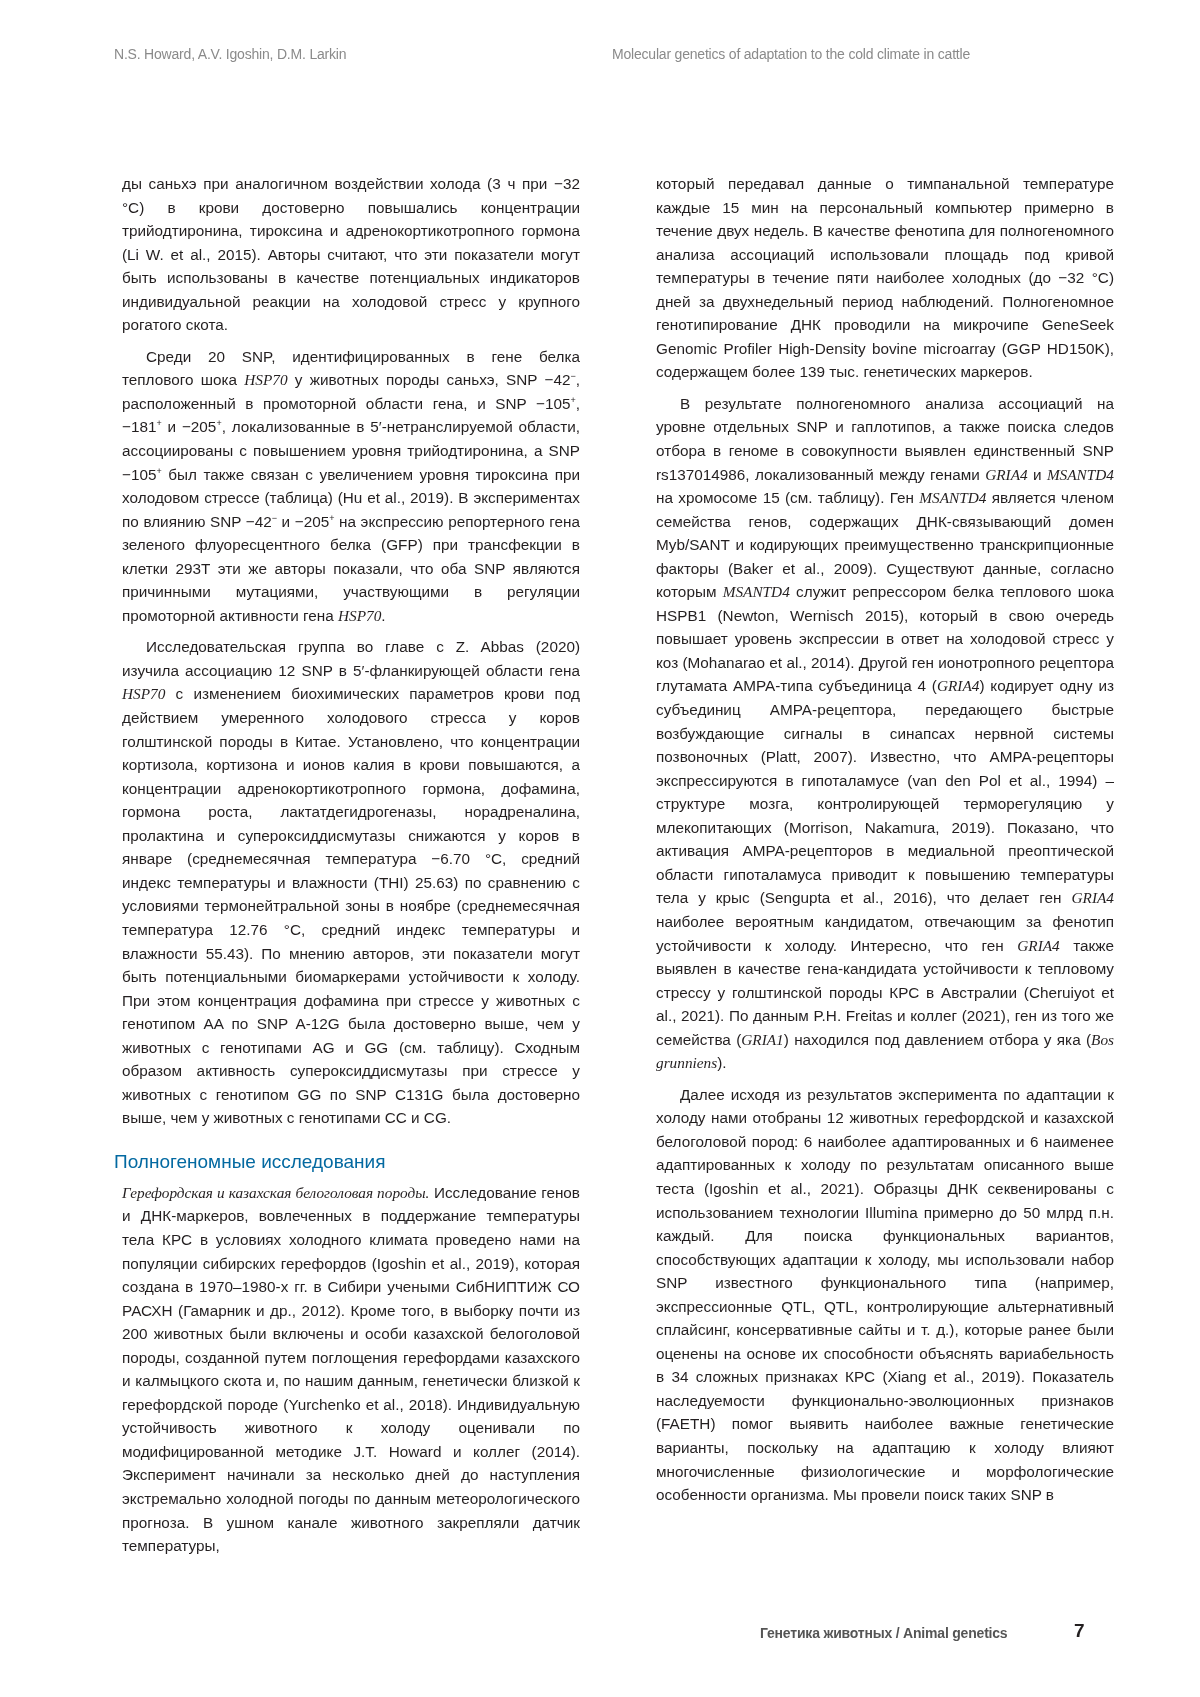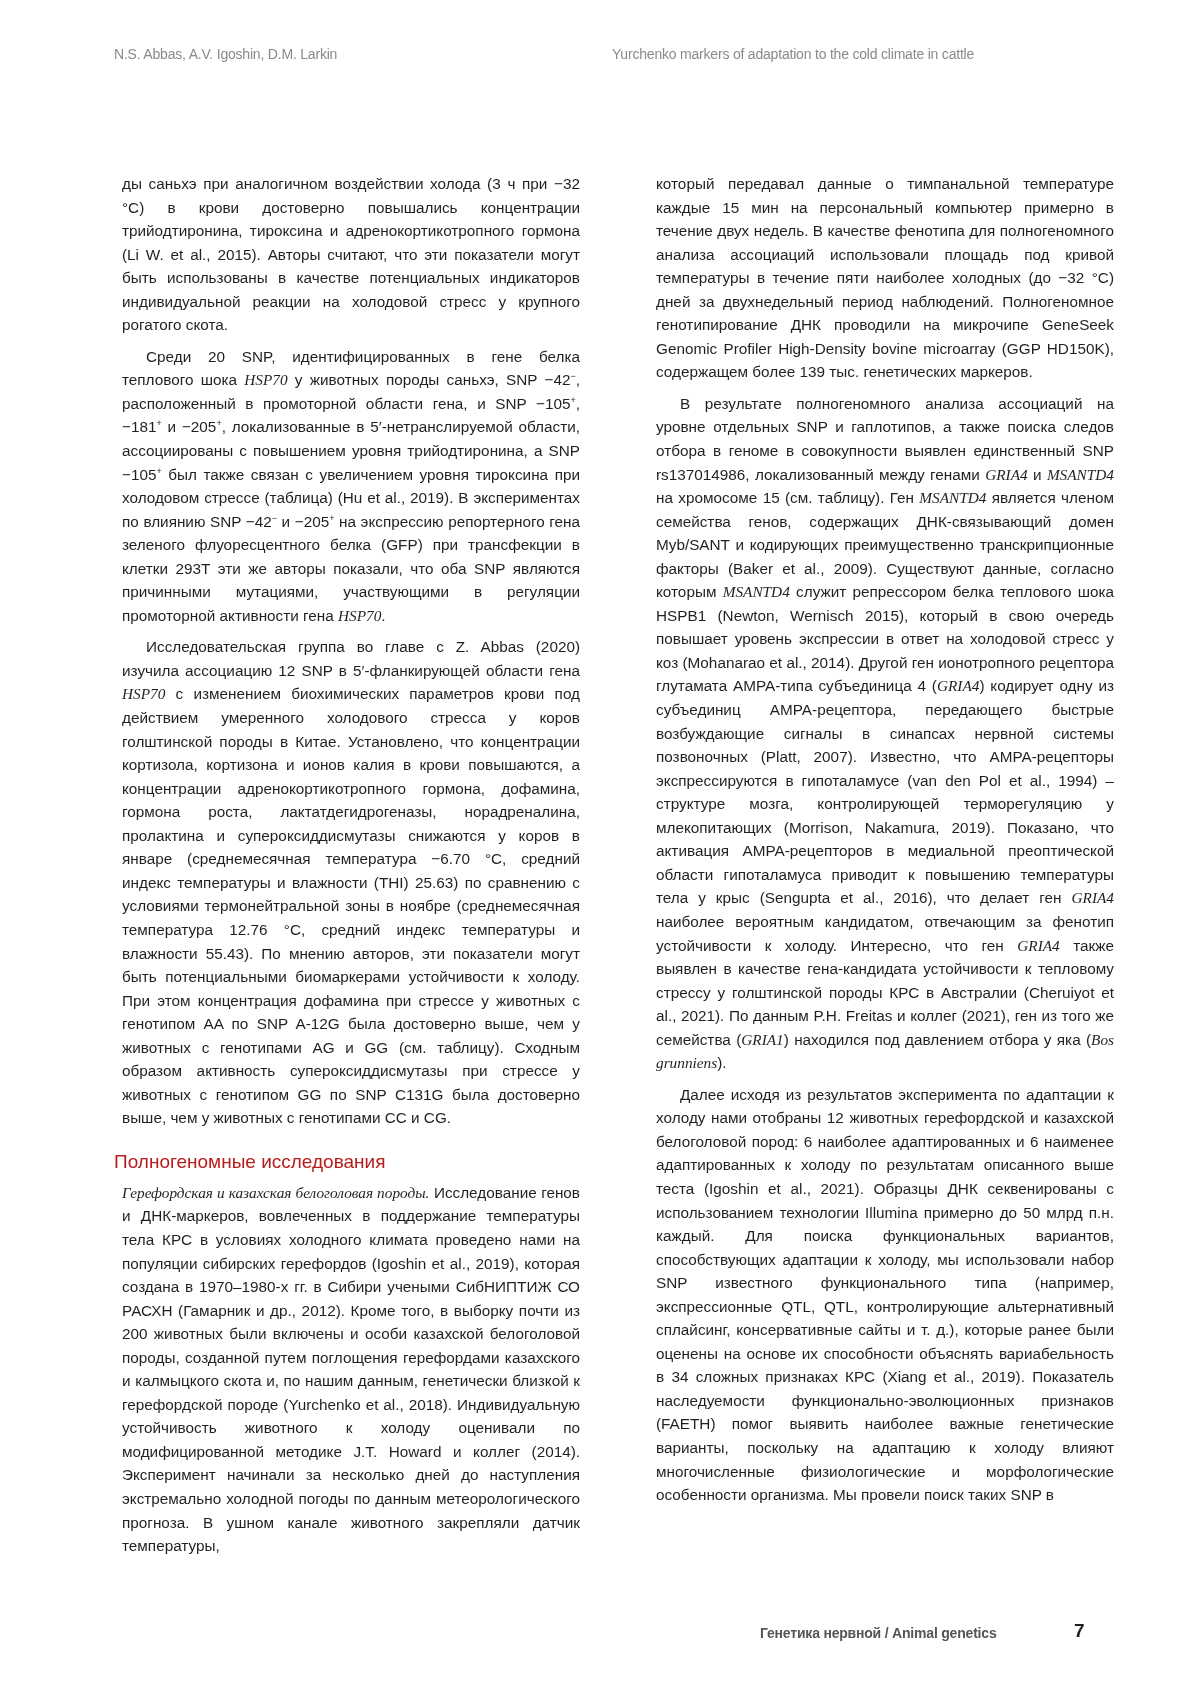--- a/index.html
+++ b/index.html
@@ -7,41 +7,41 @@
          font-family: "Liberation Sans", sans-serif; color: #231f20; }
   .running-head { position: absolute; top: 46px; font-size: 14px; color: #8a8a8a; letter-spacing: -0.2px; }
   .rh-left { left: 114px; }
   .rh-right { left: 612px; }
   .column { position: absolute; top: 164px; width: 474px; font-size: 15.3px; line-height: 23.55px;
             text-align: justify; hyphens: manual; }
   .col-left { left: 114px; }
   .col-right { left: 648px; }
   .column p { margin: 8px; }
   .column p.indent { text-indent: 24px; }
-  .section-heading { font-size: 19px; color: #b91c1c; margin: 20px 0 4px 0; line-height: 23px; font-weight: normal; }
+  .section-heading { font-size: 19px; color: #0369a1; margin: 20px 0 4px 0; line-height: 23px; font-weight: normal; }
   i, .it { font-style: italic; font-family: Liberation Serif, serif; }
   sup { font-size: 9px; line-height: 0; vertical-align: 6px; }
   .footer { position: absolute; top: 1625px; font-size: 14px; }
   .footer-journal { left: 760px; color: #555555; font-weight: bold; letter-spacing: -0.2px; }
   .footer-page { left: 1074px; top: 1620px; font-size: 19px; font-weight: bold; color: #231f20; }
 </style>
 </head>
 <body>
 
-<div class="running-head rh-left">N.S. Abbas, A.V. Igoshin, D.M. Larkin</div>
-<div class="running-head rh-right">Yurchenko markers of adaptation to the cold climate in cattle</div>
+<div class="running-head rh-left">N.S. Howard, A.V. Igoshin, D.M. Larkin</div>
+<div class="running-head rh-right">Molecular genetics of adaptation to the cold climate in cattle</div>
 
 <div class="column col-left">
   <p>ды саньхэ при аналогичном воздействии холода (3 ч при −32 °С) в крови достоверно повышались концентрации трийодтиронина, тироксина и адренокортикотропного гормона (Li W. et al., 2015). Авторы считают, что эти показатели могут быть использованы в качестве потенциальных индикаторов индивидуальной реакции на холодовой стресс у крупного рогатого скота.</p>
   <p class="indent"><span>Среди 20 SNP, идентифицированных в гене белка теплового шока </span><i>HSP70</i><span> у животных породы саньхэ, SNP −42</span><sup>−</sup><span>, расположенный в промоторной области гена, и SNP −105</span><sup>+</sup><span>, −181</span><sup>+</sup><span> и −205</span><sup>+</sup><span>, локализованные в 5′-нетранслируемой области, ассоциированы с повышением уровня трийодтиронина, а SNP −105</span><sup>+</sup><span> был также связан с увеличением уровня тироксина при холодовом стрессе (таблица) (Hu et al., 2019). В экспериментах по влиянию SNP −42</span><sup>−</sup><span> и −205</span><sup>+</sup><span> на экспрессию репортерного гена зеленого флуоресцентного белка (GFP) при трансфекции в клетки 293T эти же авторы показали, что оба SNP являются причинными мутациями, участвующими в регуляции промоторной активности гена </span><i>HSP70</i><span>.</span></p>
   <p class="indent"><span>Исследовательская группа во главе с Z. Abbas (2020) изучила ассоциацию 12 SNP в 5′-фланкирующей области гена </span><i>HSP70</i><span> с изменением биохимических параметров крови под действием умеренного холодового стресса у коров голштинской породы в Китае. Установлено, что концентрации кортизола, кортизона и ионов калия в крови повышаются, а концентрации адренокортикотропного гормона, дофамина, гормона роста, лактатдегидрогеназы, норадреналина, пролактина и супероксиддисмутазы снижаются у коров в январе (среднемесячная температура −6.70 °С, средний индекс температуры и влажности (THI) 25.63) по сравнению с условиями термонейтральной зоны в ноябре (среднемесячная температура 12.76 °С, средний индекс температуры и влажности 55.43). По мнению авторов, эти показатели могут быть потенциальными биомаркерами устойчивости к холоду. При этом концентрация дофамина при стрессе у животных с генотипом AA по SNP A-12G была достоверно выше, чем у животных с генотипами AG и GG (см. таблицу). Сходным образом активность супероксиддисмутазы при стрессе у животных с генотипом GG по SNP C131G была достоверно выше, чем у животных с генотипами CC и CG.</span></p>
   <h2 class="section-heading">Полногеномные исследования</h2>
   <p><i>Герефордская и казахская белоголовая породы.</i><span> Исследование генов и ДНК-маркеров, вовлеченных в поддержание температуры тела КРС в условиях холодного климата проведено нами на популяции сибирских герефордов (Igoshin et al., 2019), которая создана в 1970–1980-х гг. в Сибири учеными СибНИПТИЖ СО РАСХН (Гамарник и др., 2012). Кроме того, в выборку почти из 200 животных были включены и особи казахской белоголовой породы, созданной путем поглощения герефордами казахского и калмыцкого скота и, по нашим данным, генетически близкой к герефордской породе (Yurchenko et al., 2018). Индивидуальную устойчивость животного к холоду оценивали по модифицированной методике J.T. Howard и коллег (2014). Эксперимент начинали за несколько дней до наступления экстремально холодной погоды по данным метеорологического прогноза. В ушном канале животного закрепляли датчик температуры,</span></p>
 </div>
 
 <div class="column col-right">
   <p>который передавал данные о тимпанальной температуре каждые 15 мин на персональный компьютер примерно в течение двух недель. В качестве фенотипа для полногеномного анализа ассоциаций использовали площадь под кривой температуры в течение пяти наиболее холодных (до −32 °С) дней за двухнедельный период наблюдений. Полногеномное генотипирование ДНК проводили на микрочипе GeneSeek Genomic Profiler High-Density bovine microarray (GGP HD150K), содержащем более 139 тыс. генетических маркеров.</p>
   <p class="indent"><span>В результате полногеномного анализа ассоциаций на уровне отдельных SNP и гаплотипов, а также поиска следов отбора в геноме в совокупности выявлен единственный SNP rs137014986, локализованный между генами </span><i>GRIA4</i><span> и </span><i>MSANTD4</i><span> на хромосоме 15 (см. таблицу). Ген </span><i>MSANTD4</i><span> является членом семейства генов, содержащих ДНК-связывающий домен Myb/SANT и кодирующих преимущественно транскрипционные факторы (Baker et al., 2009). Существуют данные, согласно которым </span><i>MSANTD4</i><span> служит репрессором белка теплового шока HSPB1 (Newton, Wernisch 2015), который в свою очередь повышает уровень экспрессии в ответ на холодовой стресс у коз (Mohanarao et al., 2014). Другой ген ионотропного рецептора глутамата AMPA-типа субъединица 4 (</span><i>GRIA4</i><span>) кодирует одну из субъединиц AMPA-рецептора, передающего быстрые возбуждающие сигналы в синапсах нервной системы позвоночных (Platt, 2007). Известно, что AMPA-рецепторы экспрессируются в гипоталамусе (van den Pol et al., 1994) – структуре мозга, контролирующей терморегуляцию у млекопитающих (Morrison, Nakamura, 2019). Показано, что активация AMPA-рецепторов в медиальной преоптической области гипоталамуса приводит к повышению температуры тела у крыс (Sengupta et al., 2016), что делает ген </span><i>GRIA4</i><span> наиболее вероятным кандидатом, отвечающим за фенотип устойчивости к холоду. Интересно, что ген </span><i>GRIA4</i><span> также выявлен в качестве гена-кандидата устойчивости к тепловому стрессу у голштинской породы КРС в Австралии (Cheruiyot et al., 2021). По данным P.H. Freitas и коллег (2021), ген из того же семейства (</span><i>GRIA1</i><span>) находился под давлением отбора у яка (</span><i>Bos grunniens</i><span>).</span></p>
   <p class="indent">Далее исходя из результатов эксперимента по адаптации к холоду нами отобраны 12 животных герефордской и казахской белоголовой пород: 6 наиболее адаптированных и 6 наименее адаптированных к холоду по результатам описанного выше теста (Igoshin et al., 2021). Образцы ДНК секвенированы с использованием технологии Illumina примерно до 50 млрд п.н. каждый. Для поиска функциональных вариантов, способствующих адаптации к холоду, мы использовали набор SNP известного функционального типа (например, экспрессионные QTL, QTL, контролирующие альтернативный сплайсинг, консервативные сайты и т. д.), которые ранее были оценены на основе их способности объяснять вариабельность в 34 сложных признаках КРС (Xiang et al., 2019). Показатель наследуемости функционально-эволюционных признаков (FAETH) помог выявить наиболее важные генетические варианты, поскольку на адаптацию к холоду влияют многочисленные физиологические и морфологические особенности организма. Мы провели поиск таких SNP в</p>
 </div>
 
-<div class="footer footer-journal">Генетика нервной / Animal genetics</div>
+<div class="footer footer-journal">Генетика животных / Animal genetics</div>
 <div class="footer footer-page">7</div>
 
 </body></html>

